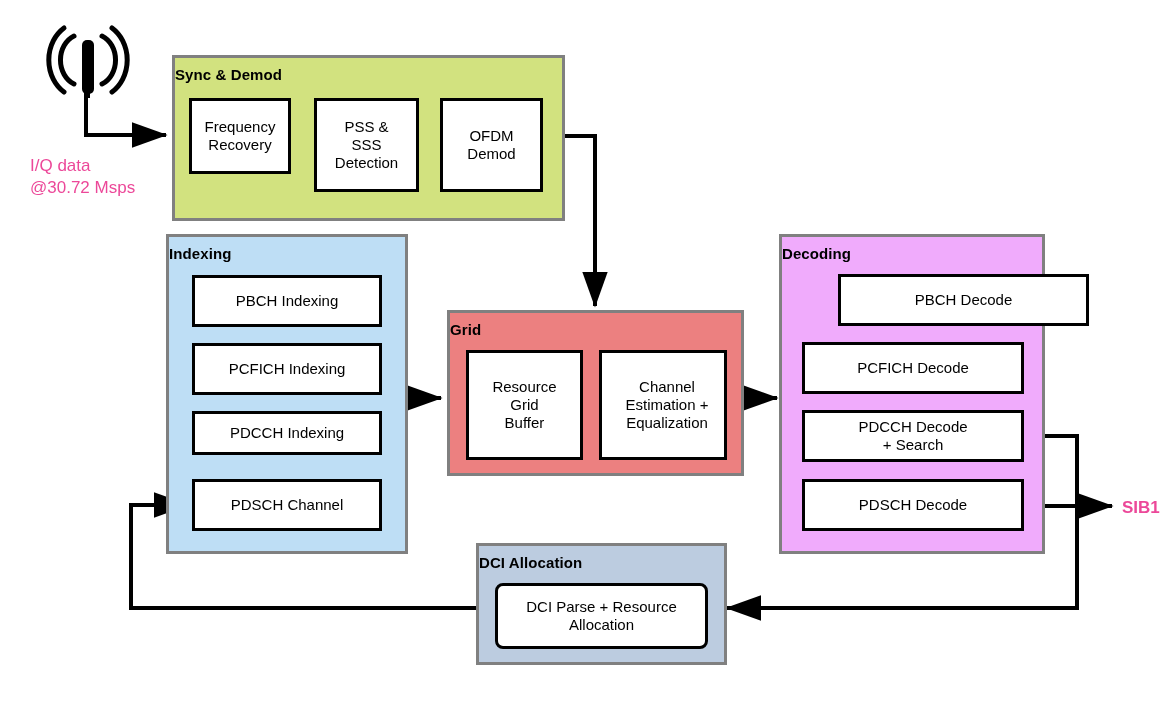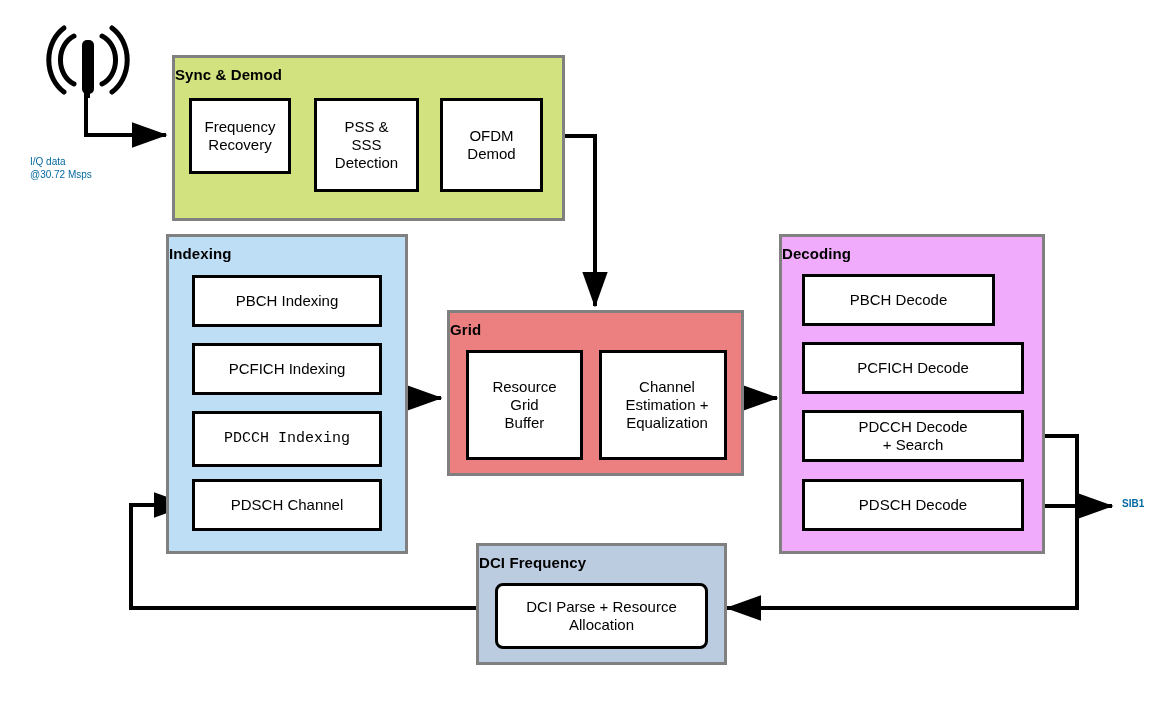--- a/index.html
+++ b/index.html
@@ -52,22 +52,22 @@
     align-items: center;
     justify-content: center;
     text-align: center;
     font-size: 15px;
     color: #000;
     line-height: 1.18;
     white-space: pre-line;
   }
   .free-label {
     position: absolute;
-    font-size: 10px;
-    color: #0369a1;
+    font-size: 17px;
+    color: #ec4899;
     white-space: pre-line;
     line-height: 1.3;
   }
   #antenna {
     position: absolute;
   }
 </style>
 </head>
 <body>
 
@@ -123,41 +123,41 @@
 SSS
 Detection</div>
   <div class="node" style="left:440px; top:98px; width:103px; height:94px;">OFDM
 Demod</div>
 
   <div class="group" style="left:166px; top:234px; width:242px; height:320px; background:#BEDEF5;">
     <div class="group-title">Indexing</div>
   </div>
   <div class="node" style="left:192px; top:275px; width:190px; height:52px;">PBCH Indexing</div>
   <div class="node" style="left:192px; top:343px; width:190px; height:52px;">PCFICH Indexing</div>
-  <div class="node" style="left:192px; top:411px; width:190px; height:56px;font-family:Liberation Mono, monospace;">PDCCH Indexing</div>
+  <div class="node" style="left:192px; top:411px; width:190px; height:44px;">PDCCH Indexing</div>
   <div class="node" style="left:192px; top:479px; width:190px; height:52px;">PDSCH Channel</div>
 
   <div class="group" style="left:447px; top:310px; width:297px; height:166px; background:#EC8080;">
     <div class="group-title">Grid</div>
   </div>
   <div class="node" style="left:466px; top:350px; width:117px; height:110px;">Resource
 Grid
 Buffer</div>
   <div class="node" style="left:599px; top:350px; width:128px; height:110px;padding-left:8px;">Channel
 Estimation +
 Equalization</div>
 
   <div class="group" style="left:779px; top:234px; width:266px; height:320px; background:#f0abfc;">
     <div class="group-title">Decoding</div>
   </div>
-  <div class="node" style="left:802px; top:274px; width:193px; height:52px;">PBCH Decode</div>
+  <div class="node" style="left:838px; top:274px; width:251px; height:52px;">PBCH Decode</div>
   <div class="node" style="left:802px; top:342px; width:222px; height:52px;">PCFICH Decode</div>
   <div class="node" style="left:802px; top:410px; width:222px; height:52px;">PDCCH Decode
 + Search</div>
   <div class="node" style="left:802px; top:479px; width:222px; height:52px;">PDSCH Decode</div>
 
   <div class="group" style="left:476px; top:543px; width:251px; height:122px; background:#BCCCE0;">
-    <div class="group-title">DCI Frequency</div>
+    <div class="group-title">DCI Allocation</div>
   </div>
   <div class="node" style="left:495px; top:583px; width:213px; height:66px;border-radius:8px;">DCI Parse + Resource
 Allocation</div>
 
 </div>
 
 </body></html>

